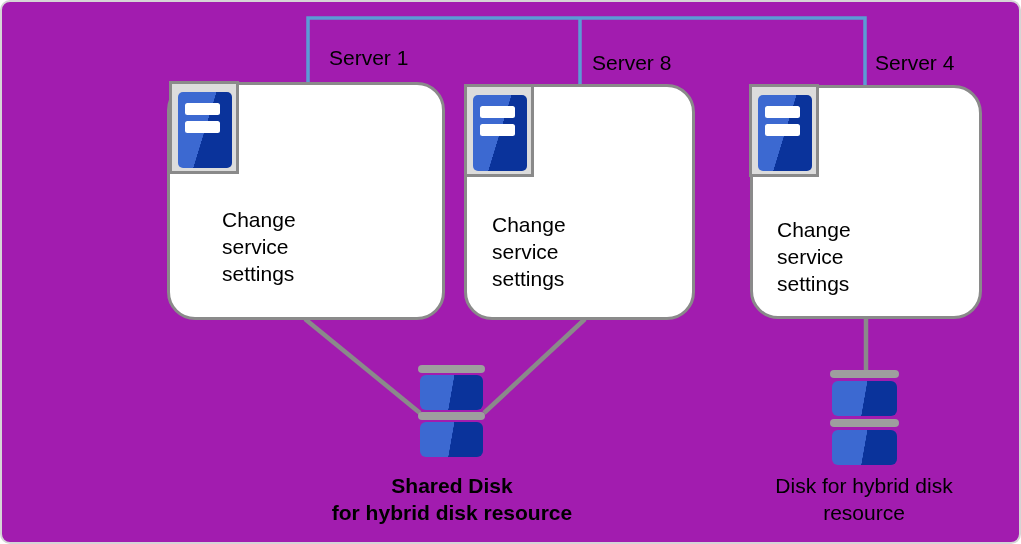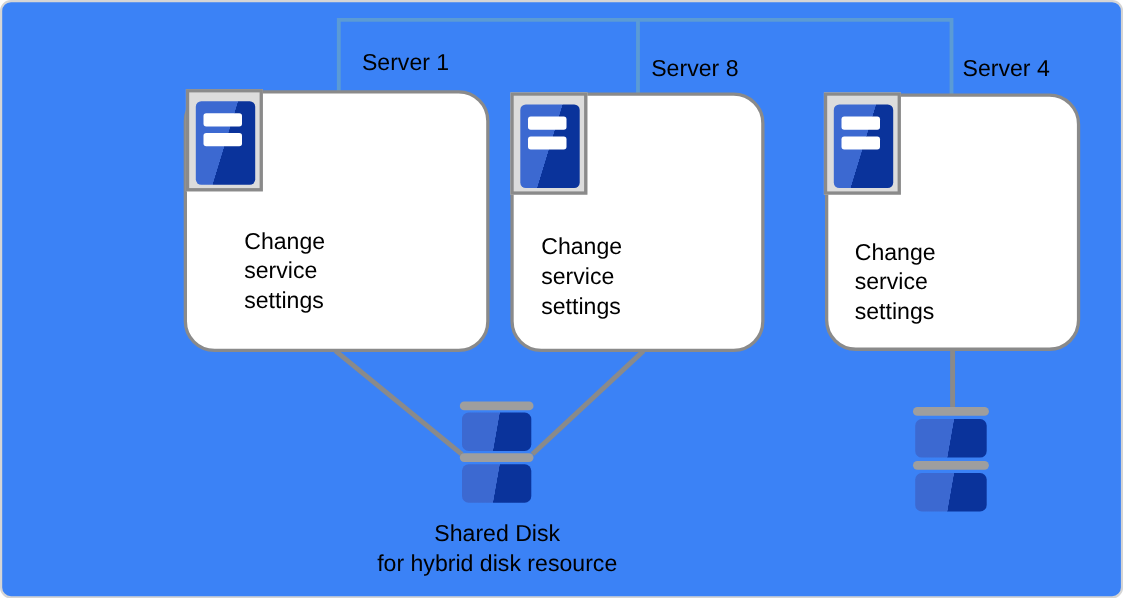--- a/index.html
+++ b/index.html
@@ -9,21 +9,21 @@
     font-family: "Liberation Sans", sans-serif;
     color: #000000;
   }
   .canvas {
     position: relative;
     width: 1021px;
     height: 544px;
     box-sizing: border-box;
     border: 2px solid #d5d5d5;
     border-radius: 10px;
-    background: #3b82f6;
+    background: #a21caf;
     overflow: hidden;
   }
   .connectors {
     position: absolute;
     left: 0;
     top: 0;
   }
   .server-box {
     position: absolute;
     box-sizing: border-box;
@@ -112,21 +112,21 @@
   }
 
   .caption {
     position: absolute;
     width: 280px;
     text-align: center;
     white-space: pre-line;
     font-size: 21px;
     line-height: 27px;
   }
-  .caption-shared { left: 310px; top: 470px; }
+  .caption-shared { left: 310px; top: 470px; font-weight: bold; }
   .caption-local  { left: 722px; top: 470px; }
 </style>
 </head>
 <body>
 
 <div class="canvas">
 
   <svg class="connectors" width="1021" height="544" viewBox="0 0 1021 544">
     <polyline points="306,81 306,16 863,16 863,84" style="fill:none;stroke:var(--connector-blue);stroke-width:3.5"></polyline>
     <line x1="578" y1="16" x2="578" y2="83" style="stroke:var(--connector-blue);stroke-width:3.5"></line>
@@ -181,14 +181,16 @@
 
   <div class="disk disk-local">
     <div class="cap"></div>
     <div class="platter"></div>
     <div class="cap"></div>
     <div class="platter"></div>
   </div>
 
   <div class="caption caption-shared">Shared Disk
 for hybrid disk resource</div>
+  <div class="caption caption-local">Disk for hybrid disk
+resource</div>
 
 </div>
 
 </body></html>

